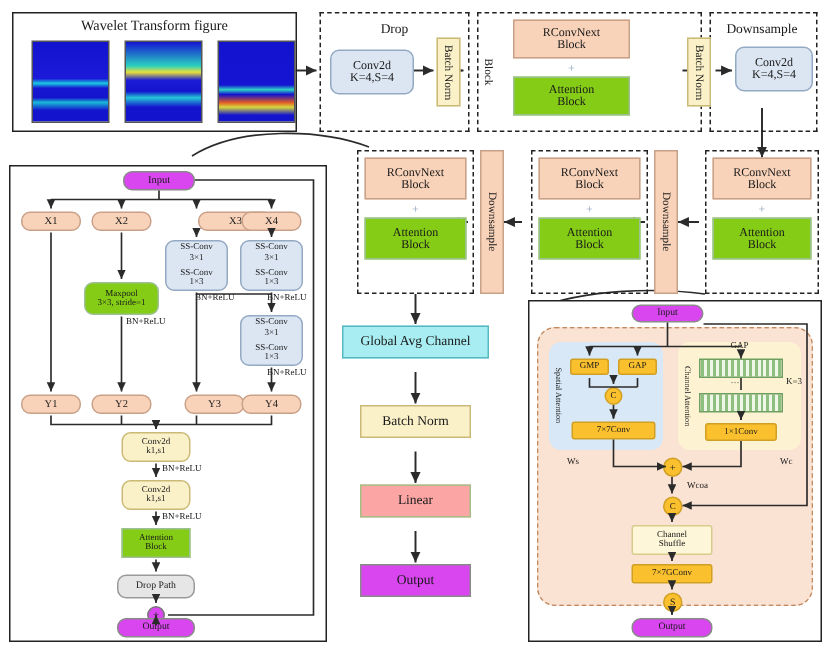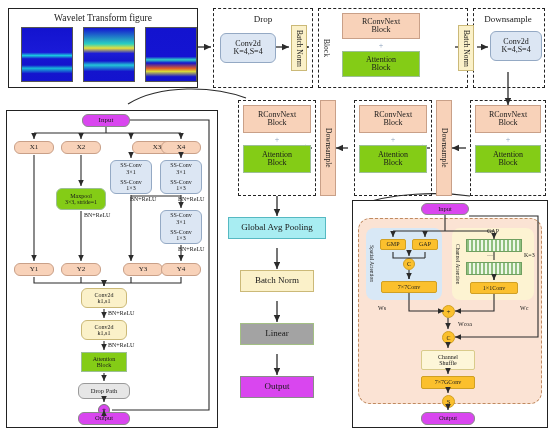--- a/index.html
+++ b/index.html
@@ -14,21 +14,21 @@
   .lbl{display:flex;align-items:center;justify-content:center;text-align:center;}
   .vert{writing-mode:vertical-rl;text-orientation:mixed;}
   .circ{border-radius:50%;display:flex;align-items:center;justify-content:center;}
   svg.arrows{position:absolute;left:0;top:0;width:550px;height:434px;pointer-events:none;}
   
   .c-peach{background:#F8D2B9;border-color:#c9a088;}
   .c-green{background:#84cc16;border-color:#9cbf96;}
   .c-blue{background:#DCE6F3;border-color:#94a9c4;}
   .c-cream{background:#FBF1C9;border-color:#cbb978;}
   .c-cyan{background:#A8EDF2;border-color:#56b9c2;}
-  .c-lgreen{background:#a3a3a3;border-color:#a3bf84;}
+  .c-lgreen{background:#fca5a5;border-color:#a3bf84;}
   .c-white{background:#d946ef;border-color:#8a8a8a;}
   .c-gray{background:#E6E6E6;border-color:#9a9a9a;}
   .c-yellow{background:#FBC02D;border-color:#d0a024;}
   .c-ltyellow{background:#FDF6D8;border-color:#d9cb8a;}
 </style>
 </head>
 <body>
 
 <svg class="arrows">
   <defs>
@@ -140,21 +140,21 @@
   <span>RConvNext</span>
   <span>Block</span>
 </div>
 <div class="abs lbl" style="left:475px;top:134px;width:66px;height:10px;font-size:8px;color:#8aa0bb;">+</div>
 <div class="abs box c-green" style="left:475px;top:145px;width:66px;height:28px;font-size:8px;flex-direction:column;">
   <span>Attention</span>
   <span>Block</span>
 </div>
 
 <div class="abs box c-cyan" style="left:228px;top:217px;width:98px;height:22px;font-size:9px;">
-  <span>Global Avg Pooling</span>
+  <span>Global Avg Channel</span>
 </div>
 <div class="abs box c-cream" style="left:240px;top:270px;width:74px;height:22px;font-size:9px;">
   <span>Batch Norm</span>
 </div>
 <div class="abs box c-lgreen" style="left:240px;top:323px;width:74px;height:22px;font-size:9px;">
   <span>Linear</span>
 </div>
 <div class="abs box c-white" style="left:240px;top:376px;width:74px;height:22px;font-size:9px;">
   <span>Output</span>
 </div>

